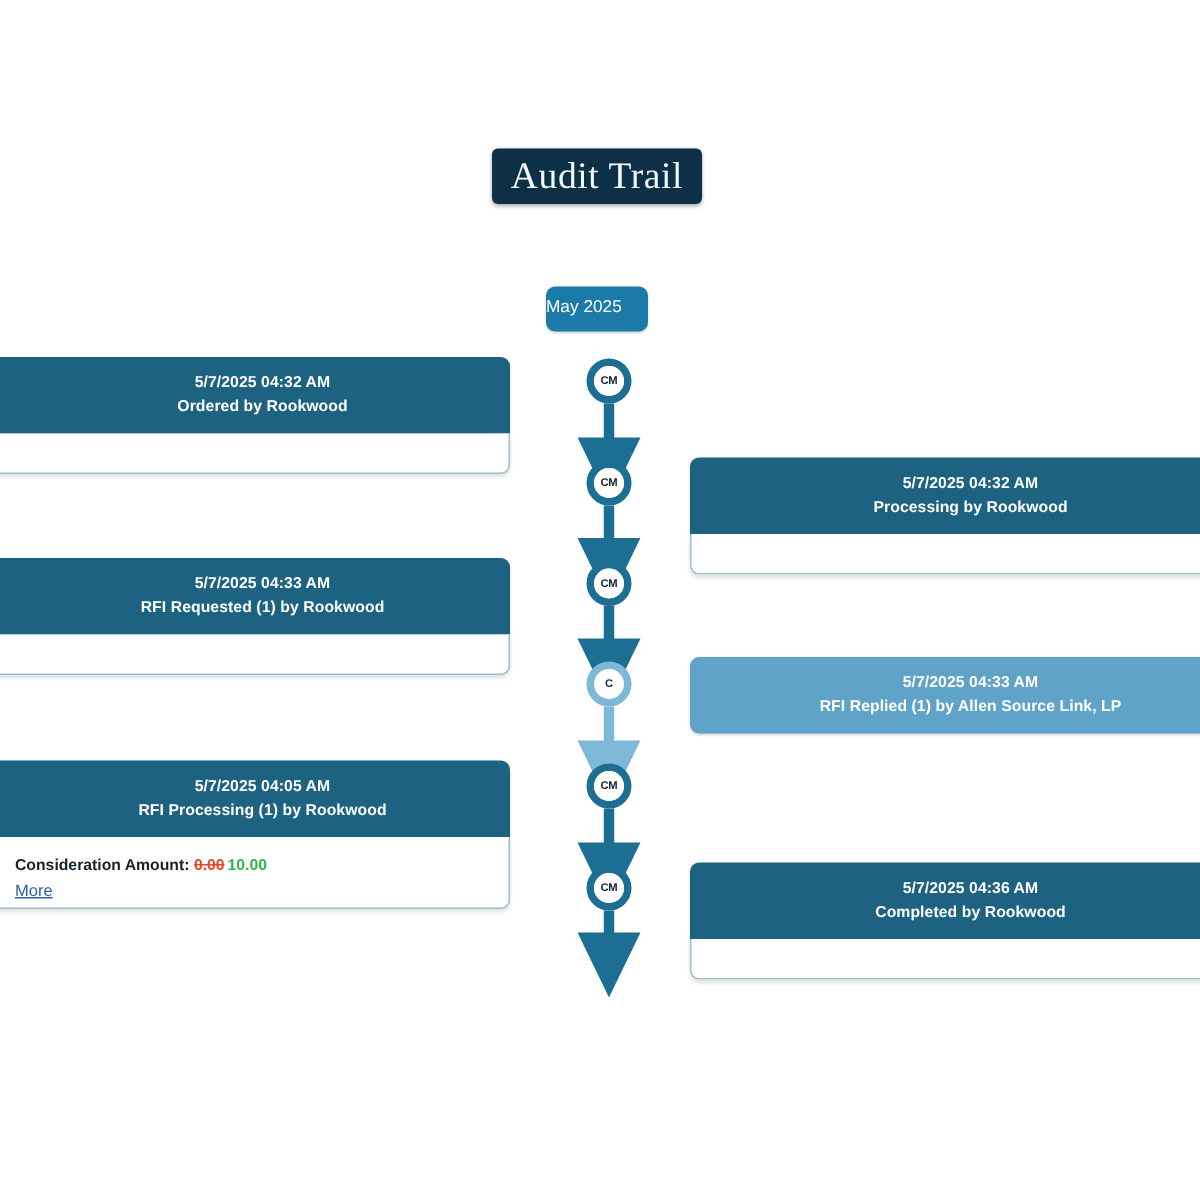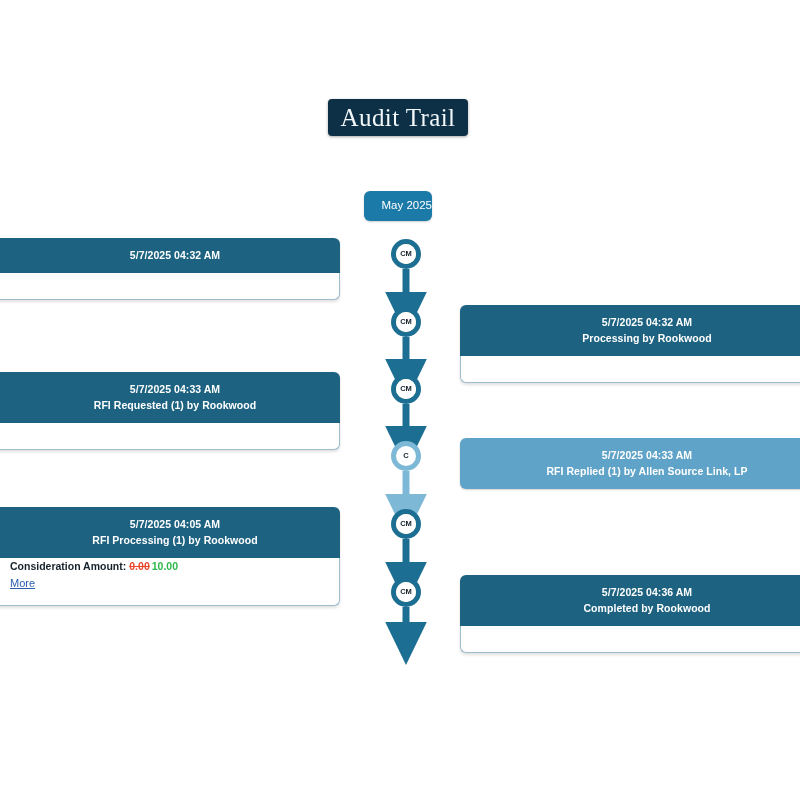--- a/index.html
+++ b/index.html
@@ -43,21 +43,21 @@
   #month-badge {
     position: absolute;
     left: 364px;
     top: 191px;
     width: 68px;
     height: 30px;
     background: #1b7aa8;
     border-radius: 6px;
     display: flex;
     align-items: center;
-    justify-content: flex-end;
+    justify-content: flex-start;
     box-shadow: 0 1px 2px rgba(0,0,0,0.2);
   }
   #month-badge .month-text {
     color: #ffffff;
     font-size: 11.5px;
     font-weight: 400;
     line-height: 1;
   }
 
   
@@ -159,20 +159,21 @@
     border-right: none;
     box-shadow: 0 2px 3px rgba(0,0,0,0.12);
   }
   
   .card.light .card-head {
     border-radius: 6px 0 0 6px;
   }
 
   
   .detail-row {
+    padding-top: 11px;
     line-height: 14px;
     white-space: nowrap;
   }
   .detail-label {
     font-size: 10.5px;
     font-weight: bold;
     color: #16222b;
   }
   .val-old {
     font-size: 10.5px;
@@ -257,20 +258,21 @@
 </div>
 <div class="tl-node dark" style="left:391px; top:577px;">
   <span class="node-disc">
     <span class="node-label">CM</span>
   </span>
 </div>
 
 <div class="card left" style="left:-12px; top:238px; width:352px;">
   <div class="card-head">
     <span class="card-time">5/7/2025 04:32 AM</span>
+    <span class="card-action">Ordered by Rookwood</span>
   </div>
   <div class="card-body" style="height:27px;"></div>
 </div>
 
 <div class="card right" style="left:460px; top:305px; width:352px;">
   <div class="card-head">
     <span class="card-time">5/7/2025 04:32 AM</span>
     <span class="card-action">Processing by Rookwood</span>
   </div>
   <div class="card-body" style="height:27px;"></div>

